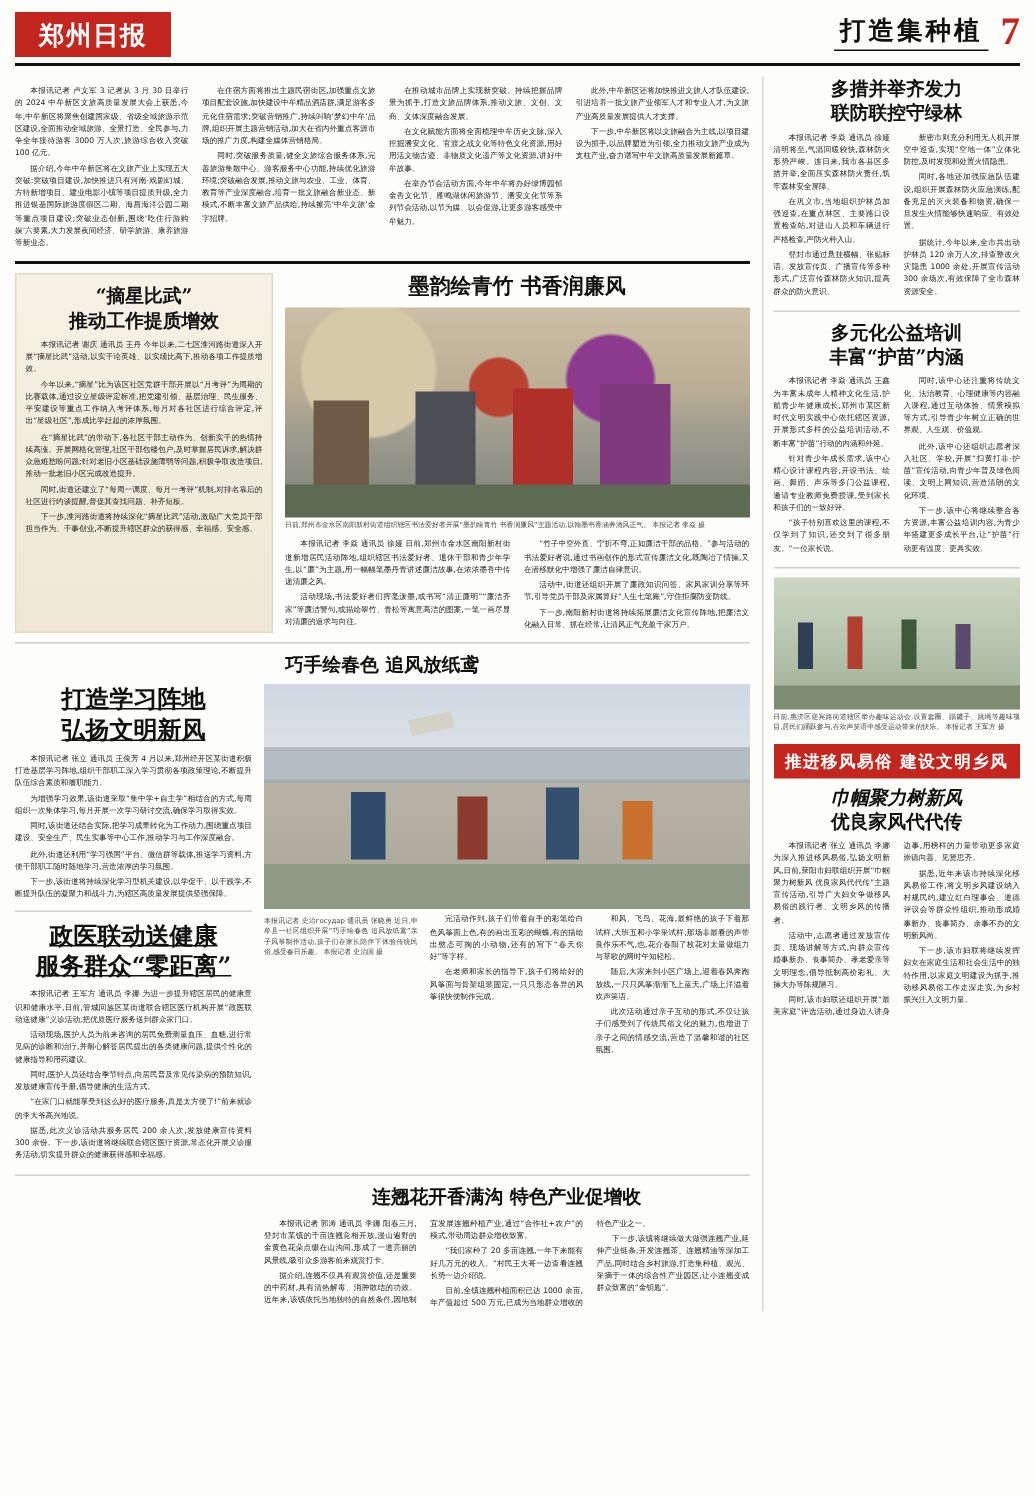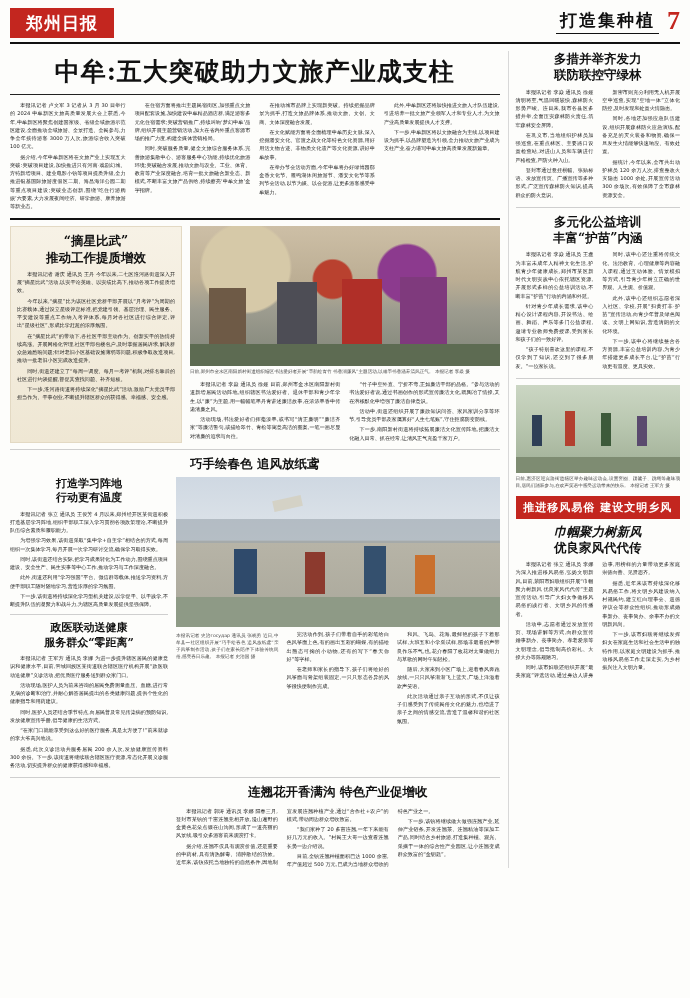--- a/index.html
+++ b/index.html
@@ -49,21 +49,21 @@
   .body2{column-count:2;column-gap:9px;font-size:5.1px;line-height:1.62;text-align:justify;color:#1b1b1b;}
   .body1{font-size:5.1px;line-height:1.62;text-align:justify;color:#1b1b1b;}
   p{margin:0 0 2px 0;text-indent:2em;}
 
   .subhead{
     font-family:"DejaVu Serif","Liberation Serif",serif;
     font-weight:bold;text-align:center;line-height:1.3;
   }
   .sh-16{font-size:14px;}
   .sh-13{font-size:12.5px;}
-  .sh-11{font-size:11px;}
+  .sh-11{font-size:16px;text-decoration:underline;}
 
   .rule{height:1px;background:#cfcfcf;margin:6px 0;}
 
   .caption{font-size:4.6px;line-height:1.5;color:#444;text-align:justify;margin-top:3px;}
 
   
   .photo{position:relative;overflow:hidden;background:#cfd6cf;}
   .ph-inner{position:absolute;inset:0;}
 
   
@@ -91,21 +91,20 @@
     <div class="mast-right">
       <div class="section-name">打造集种植</div>
       <div class="pageno">7</div>
     </div>
   </div>
 
   <div class="cols">
 
     <div class="col-main">
 
-      <div class="headline">中牟:五大突破助力文旅产业成支柱</div>
 
       <div style="display:flex;gap:9px;margin-top:6px;">
         <div style="flex:1" class="body1">
           <p>本报讯记者 卢文军 3 记者从 3 月 30 日举行的 2024 中牟新区文旅高质量发展大会上获悉,今年,中牟新区将聚焦创建国家级、省级全域旅游示范区建设,全面推动全域旅游、全景打造、全民参与,力争全年接待游客 3000 万人次,旅游综合收入突破 100 亿元。</p>
           <p>据介绍,今年中牟新区将在文旅产业上实现五大突破:突破项目建设,加快推进只有河南·戏剧幻城、方特新增项目、建业电影小镇等项目提质升级,全力推进银基国际旅游度假区二期、海昌海洋公园二期等重点项目建设;突破业态创新,围绕‘吃住行游购娱’六要素,大力发展夜间经济、研学旅游、康养旅游等新业态。</p>
         </div>
         <div style="flex:1" class="body1">
           <p>在住宿方面将推出主题民宿街区,加强重点文旅项目配套设施,加快建设中牟精品酒店群,满足游客多元化住宿需求;突破营销推广,持续叫响‘梦幻中牟’品牌,组织开展主题营销活动,加大在省内外重点客源市场的推广力度,构建全媒体营销格局。</p>
           <p>同时,突破服务质量,健全文旅综合服务体系,完善旅游集散中心、游客服务中心功能,持续优化旅游环境;突破融合发展,推动文旅与农业、工业、体育、教育等产业深度融合,培育一批文旅融合新业态、新模式,不断丰富文旅产品供给,持续擦亮‘中牟文旅’金字招牌。</p>
         </div>
@@ -130,20 +129,21 @@
           <div class="body1">
             <p>本报讯记者 谢庆 通讯员 王丹 今年以来,二七区淮河路街道深入开展“摘星比武”活动,以实干论英雄、以实绩比高下,推动各项工作提质增效。</p>
             <p>今年以来,“摘星”比为该区社区党群干部开展以“月考评”为周期的比赛载体,通过设立星级评定标准,把党建引领、基层治理、民生服务、平安建设等重点工作纳入考评体系,每月对各社区进行综合评定,评出“星级社区”,形成比学赶超的浓厚氛围。</p>
             <p>在“摘星比武”的带动下,各社区干部主动作为、创新实干的热情持续高涨。开展网格化管理,社区干部包楼包户,及时掌握居民诉求,解决群众急难愁盼问题;针对老旧小区基础设施薄弱等问题,积极争取改造项目,推动一批老旧小区完成改造提升。</p>
             <p>同时,街道还建立了“每周一调度、每月一考评”机制,对排名靠后的社区进行约谈提醒,督促其查找问题、补齐短板。</p>
             <p>下一步,淮河路街道将持续深化“摘星比武”活动,激励广大党员干部担当作为、干事创业,不断提升辖区群众的获得感、幸福感、安全感。</p>
           </div>
         </div>
 
         <div style="flex:1;">
+          <div class="subhead sh-16" style="margin-bottom:5px;">墨韵绘青竹 书香润廉风</div>
           <div class="photo" style="height:140px;">
             <div class="ph-inner" style="background:
                  radial-gradient(circle at 18% 30%, #d6c9a8 0 16%, rgba(0,0,0,0) 17%),
                  radial-gradient(circle at 46% 38%, #b9412f 0 10%, rgba(0,0,0,0) 11%),
                  radial-gradient(circle at 70% 34%, #8c3a8e 0 12%, rgba(0,0,0,0) 13%),
                  linear-gradient(180deg,#cdbfa6 0%,#bcae94 38%,#9d9c8f 60%,#7e8377 100%);"></div>
             <div style="position:absolute;left:6%;top:44%;width:12%;height:44%;background:#6e5a46;"></div>
             <div style="position:absolute;left:28%;top:40%;width:13%;height:48%;background:#4d4d55;"></div>
             <div style="position:absolute;left:49%;top:38%;width:13%;height:50%;background:#b02f28;"></div>
             <div style="position:absolute;left:68%;top:36%;width:15%;height:52%;background:#7f3a7d;"></div>
@@ -160,21 +160,21 @@
         </div>
       </div>
 
       <div class="rule"></div>
 
       <div>
         <div class="subhead sh-13" style="margin:2px 0 5px 0;">巧手绘春色 追风放纸鸢</div>
         <div style="display:flex;gap:8px;">
           <div style="width:158px;">
             <div class="subhead sh-11">打造学习阵地</div>
-            <div class="subhead sh-11" style="margin-bottom:4px;">行动更有温度</div>
+            <div class="subhead sh-11" style="margin-bottom:4px;">弘扬文明新风</div>
             <div class="body1">
               <p>本报讯记者 张立 通讯员 王俊芳 4 月以来,郑州经开区某街道积极打造基层学习阵地,组织干部职工深入学习贯彻各项政策理论,不断提升队伍综合素质和履职能力。</p>
               <p>为增强学习效果,该街道采取“集中学+自主学”相结合的方式,每周组织一次集体学习,每月开展一次学习研讨交流,确保学习取得实效。</p>
               <p>同时,该街道还结合实际,把学习成果转化为工作动力,围绕重点项目建设、安全生产、民生实事等中心工作,推动学习与工作深度融合。</p>
               <p>此外,街道还利用“学习强国”平台、微信群等载体,推送学习资料,方便干部职工随时随地学习,营造浓厚的学习氛围。</p>
               <p>下一步,该街道将持续深化学习型机关建设,以学促干、以干践学,不断提升队伍的凝聚力和战斗力,为辖区高质量发展提供坚强保障。</p>
             </div>
             <div class="rule"></div>
             <div class="subhead sh-11">政医联动送健康</div>
             <div class="subhead sh-11" style="margin-bottom:4px;">服务群众“零距离”</div>

